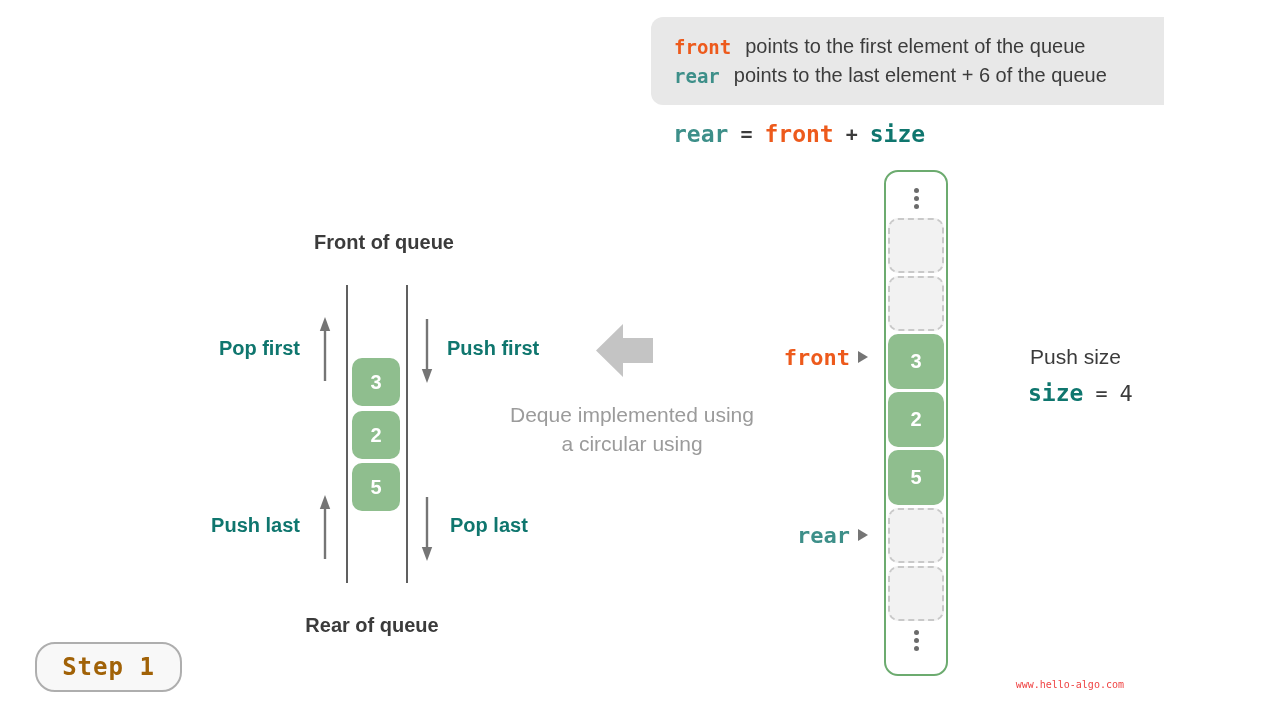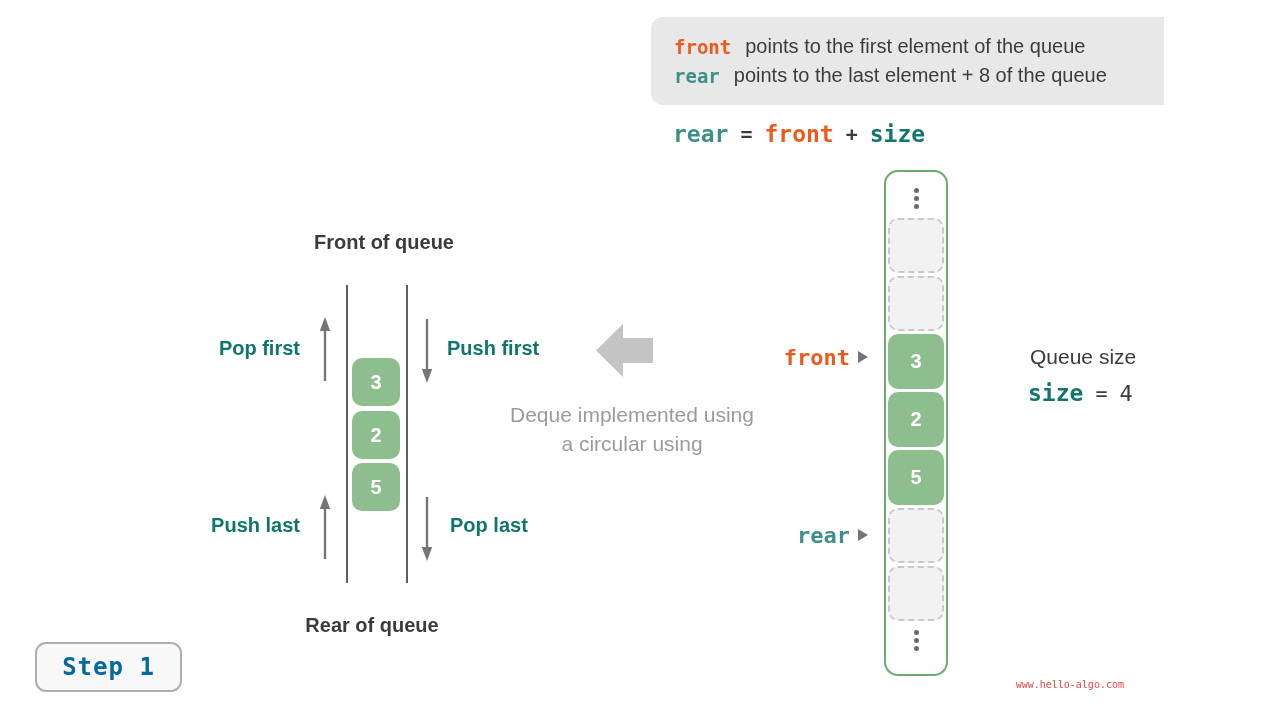--- a/index.html
+++ b/index.html
@@ -79,40 +79,40 @@
   
   .size-title{position:absolute;left:1030px;top:345px;font-size:21px;color:#3b3b3b;}
   .size-row{position:absolute;left:1028px;top:380px;display:flex;align-items:center;gap:12px;}
   .size-var{font-weight:bold;font-size:23px;}
   .size-op{font-size:20px;color:#3c3c3c;}
   .size-val{font-size:22px;color:#3c3c3c;}
 
   
   .step-btn{
     position:absolute;left:35px;top:642px;width:147px;height:50px;box-sizing:border-box;
-    background:#f8f8f8;border:2px solid #aeaeae;border-radius:11px;
+    background:#f8f8f8;border:2px solid #aeaeae;border-radius:20px;
     display:flex;align-items:center;justify-content:center;
-    font-weight:bold;font-size:24px;letter-spacing:1px;color:#0369a1;
+    font-weight:bold;font-size:24px;letter-spacing:1px;color:#a16207;
   }
 
   .watermark{position:absolute;right:40px;top:679px;font-size:10px;color:#ef4444;}
 </style>
 </head>
 <body>
 
 <div class="canvas">
 
   <div class="legend">
     <div class="legend-line">
       <span class="legend-kw mono c-orange">front</span>
       <span>points to the first element of the queue</span>
     </div>
     <div class="legend-line">
       <span class="legend-kw mono c-teal">rear</span>
-      <span>points to the last element + 8 of the queue</span>
+      <span>points to the last element + 6 of the queue</span>
     </div>
   </div>
 
   <div class="formula mono">
     <span class="c-teal">rear</span>
     <span class="op">=</span>
     <span class="c-orange">front</span>
     <span class="op">+</span>
     <span class="c-blue">size</span>
   </div>
@@ -179,21 +179,21 @@
 
   <div class="pointer-row" style="top:343px;">
     <span class="pointer-label mono c-orange">front</span>
     <span class="pointer-tri"></span>
   </div>
   <div class="pointer-row" style="top:521px;">
     <span class="pointer-label mono c-teal">rear</span>
     <span class="pointer-tri"></span>
   </div>
 
-  <div class="size-title">Queue size</div>
+  <div class="size-title">Push size</div>
   <div class="size-row">
     <span class="size-var mono c-blue">size</span>
     <span class="size-op mono">=</span>
     <span class="size-val mono">4</span>
   </div>
 
   <div class="step-btn mono">Step 1</div>
 
   <div class="watermark mono">www.hello-algo.com</div>
 

